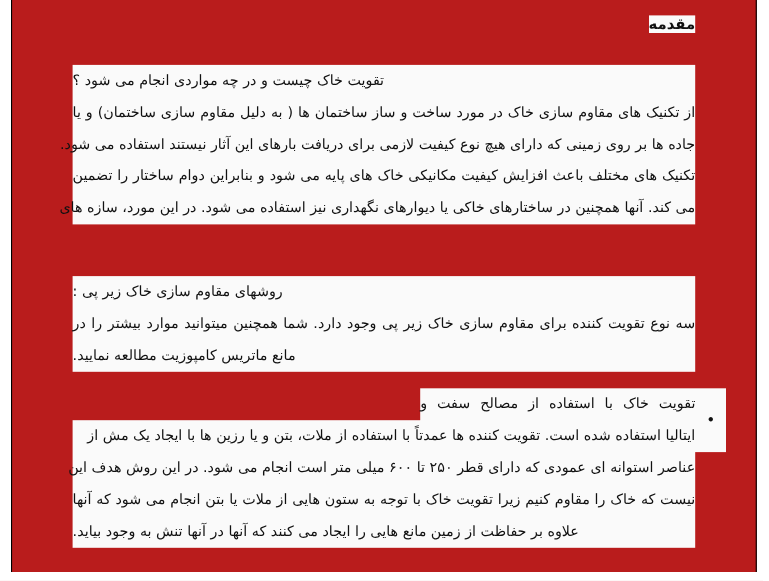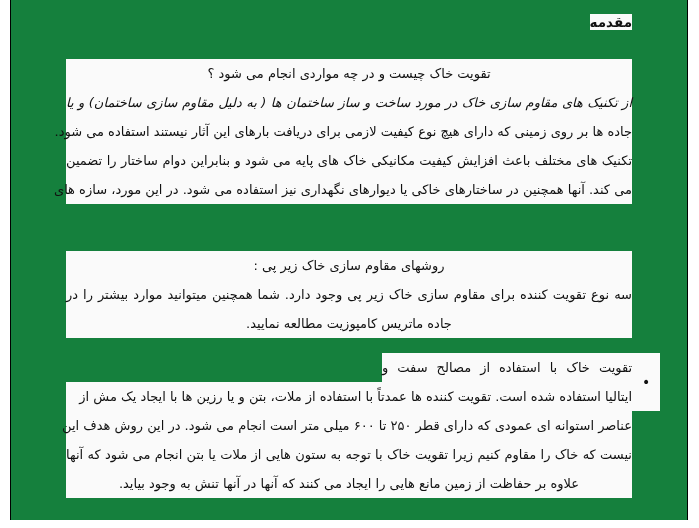--- a/index.html
+++ b/index.html
@@ -1,49 +1,49 @@
 <!DOCTYPE html>
 <html><head>
 <meta charset="utf-8">
 <style>
   html, body { margin:0; padding:0; background:#ffffff; }
   body { width:699px; height:528px; overflow:hidden; position:relative;
          font-family:"DejaVu Sans", sans-serif; color:#111; }
   .page { position:absolute; left:10px; top:0; width:676px; height:520px;
-          border-left:1px solid #000; border-right:1px solid #000; background:#15803d; }
+          border-left:1px solid #000; border-right:1px solid #000; background:#b91c1c; }
   .content { position:absolute; left:55px; top:0; width:566px; direction:rtl; text-align:justify;
              font-size:13px; }
   .shade { background:#fafafa; }
   .heading { position:absolute; right:0; top:14px; font-weight:bold; font-size:13.5px; }
   .block { position:absolute; left:0; right:0; line-height:29px; }
-  .line { display:block; white-space:nowrap; text-align:center; }
+  .line { display:block; white-space:nowrap; text-align:left; }
   .bullet-wrap { position:absolute; left:0; right:-28px; }
   .bullet-title { display:flex; align-items:center; justify-content:flex-start; line-height:29px; padding-right:0; }
   .bullet-dot { width:28px; text-align:center; font-size:14px; }
 </style>
 </head>
 <body>
 
 <div class="page">
   <div class="content">
 
     <div class="heading shade">مقدمه</div>
 
     <div class="block shade" style="top:59px;">
       <span class="line">تقویت خاک چیست و در چه مواردی انجام می شود ؟</span>
-      <span class="line" style="text-align:justify;text-align-last:justify;font-style:italic;">از تکنیک های مقاوم سازی خاک در مورد ساخت و ساز ساختمان ها ( به دلیل مقاوم سازی ساختمان) و یا</span>
+      <span class="line" style="text-align:justify;text-align-last:justify;">از تکنیک های مقاوم سازی خاک در مورد ساخت و ساز ساختمان ها ( به دلیل مقاوم سازی ساختمان) و یا</span>
       <span class="line" style="text-align:justify;text-align-last:justify;">جاده ها بر روی زمینی که دارای هیچ نوع کیفیت لازمی برای دریافت بارهای این آثار نیستند استفاده می شود.</span>
       <span class="line" style="text-align:justify;text-align-last:justify;">تکنیک های مختلف باعث افزایش کیفیت مکانیکی خاک های پایه می شود و بنابراین دوام ساختار را تضمین</span>
       <span class="line" style="text-align:justify;text-align-last:justify;">می کند. آنها همچنین در ساختارهای خاکی یا دیوارهای نگهداری نیز استفاده می شود. در این مورد، سازه های</span>
     </div>
 
     <div class="block shade" style="top:251px;">
       <span class="line">روشهای مقاوم سازی خاک زیر پی :</span>
       <span class="line" style="text-align:justify;text-align-last:justify;">سه نوع تقویت کننده برای مقاوم سازی خاک زیر پی وجود دارد. شما همچنین میتوانید موارد بیشتر را در</span>
-      <span class="line">جاده ماتریس کامپوزیت مطالعه نمایید.</span>
+      <span class="line">مانع ماتریس کامپوزیت مطالعه نمایید.</span>
     </div>
 
     <div class="bullet-wrap" style="top:353px;">
       <div class="bullet-title shade" style="width:278px;">
         <span class="bullet-dot">•</span>
         <span>تقویت خاک با استفاده از مصالح سفت و سخت</span>
       </div>
     </div>
 
     <div class="block shade" style="top:382px;">

